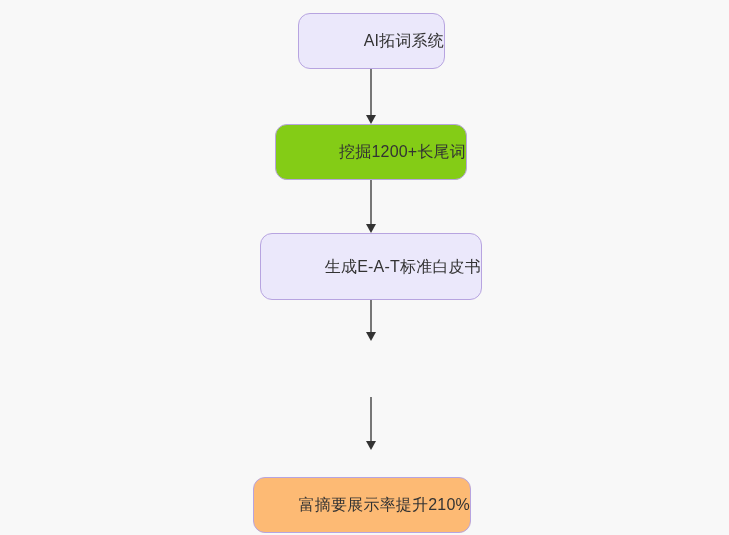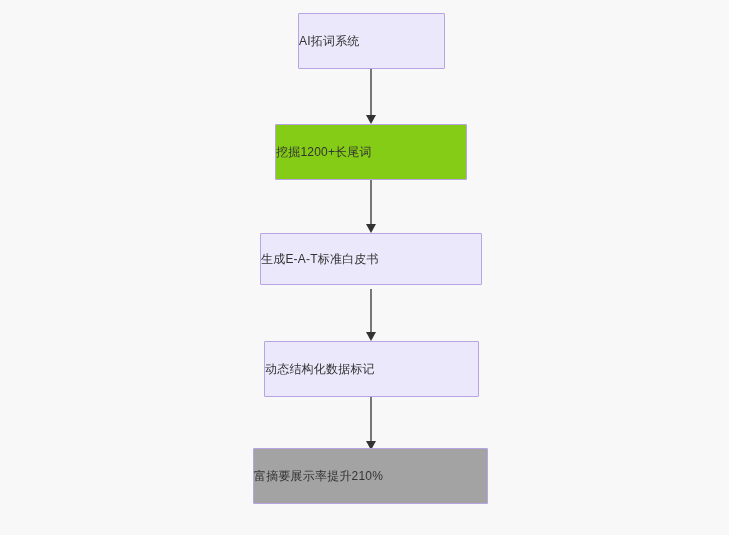--- a/index.html
+++ b/index.html
@@ -16,26 +16,26 @@
   #flowchart-canvas {
     position: relative;
     width: 729px;
     height: 535px;
   }
   .node {
     position: absolute;
     box-sizing: border-box;
     background: #ebe8fb;
     border: 1px solid #b7a4e0;
-    border-radius: 1px;
+    border-radius: 12px;
     display: flex;
     align-items: center;
-    justify-content: flex-start;
+    justify-content: flex-end;
     color: #333333;
-    font-size: 12px;
+    font-size: 16px;
     line-height: 1.2;
     letter-spacing: 0.2px;
     white-space: nowrap;
   }
   .edge {
     position: absolute;
     width: 0;
   }
   .edge-line {
     position: absolute;
@@ -77,23 +77,20 @@
     <div class="edge-line" style="height: 46px; background: rgb(119, 119, 119);"></div>
     <div class="edge-head" style="top: 44px; border-top-color: rgb(51, 51, 51);"></div>
   </div>
 
   <div class="node" id="node-0" style="left: 298px; top: 13px; width: 147px; height: 56px; background: rgb(235, 232, 251); border-color: rgb(183, 164, 224); color: rgb(51, 51, 51);">
     <span>AI拓词系统</span>
   </div>
   <div class="node" id="node-1" style="left: 275px; top: 124px; width: 192px; height: 56px; background: #84cc16; border-color: rgb(183, 164, 224); color: rgb(51, 51, 51);">
     <span>挖掘1200+长尾词</span>
   </div>
-  <div class="node" id="node-2" style="left: 260px; top: 233px; width: 222px; height: 52px; background: rgb(235, 232, 251); border-color: rgb(183, 164, 224); color: rgb(51, 51, 51);">
+  <div class="node" id="node-2" style="left: 260px; top: 233px; width: 222px; height: 67px; background: rgb(235, 232, 251); border-color: rgb(183, 164, 224); color: rgb(51, 51, 51);">
     <span>生成E-A-T标准白皮书</span>
   </div>
-  <div class="node" id="node-3" style="left: 264px; top: 341px; width: 215px; height: 56px; background: rgb(235, 232, 251); border-color: rgb(183, 164, 224); color: rgb(51, 51, 51);">
-    <span>动态结构化数据标记</span>
-  </div>
-  <div class="node" id="node-4" style="left: 253px; top: 448px; width: 235px; height: 56px; background: #a3a3a3; border-color: rgb(183, 164, 224); color: rgb(51, 51, 51);">
+  <div class="node" id="node-4" style="left: 253px; top: 477px; width: 218px; height: 56px; background: #fdba74; border-color: rgb(183, 164, 224); color: rgb(51, 51, 51);">
     <span>富摘要展示率提升210%</span>
   </div>
 
 </div>
 
 </body></html>

